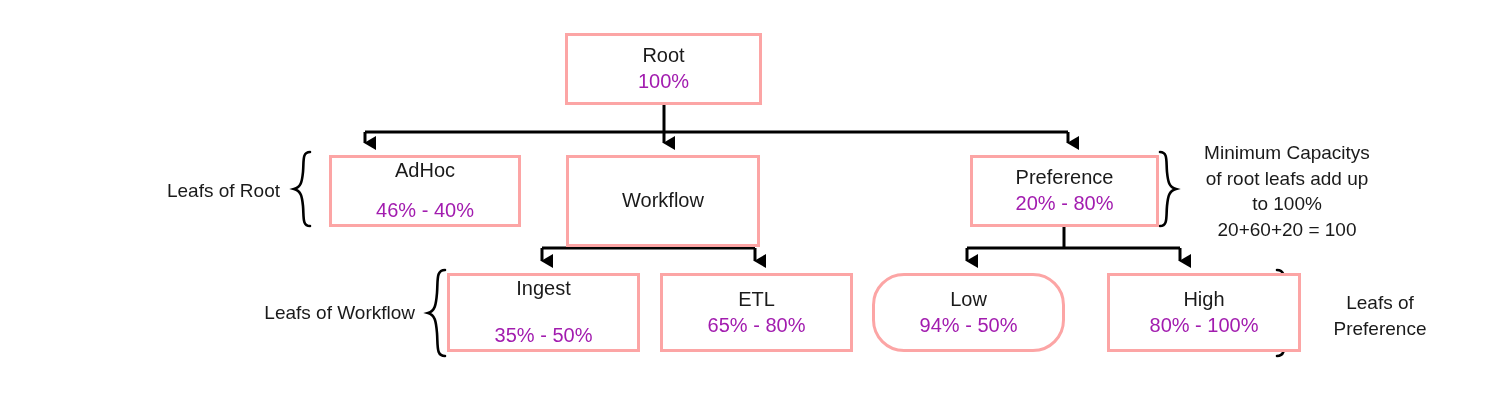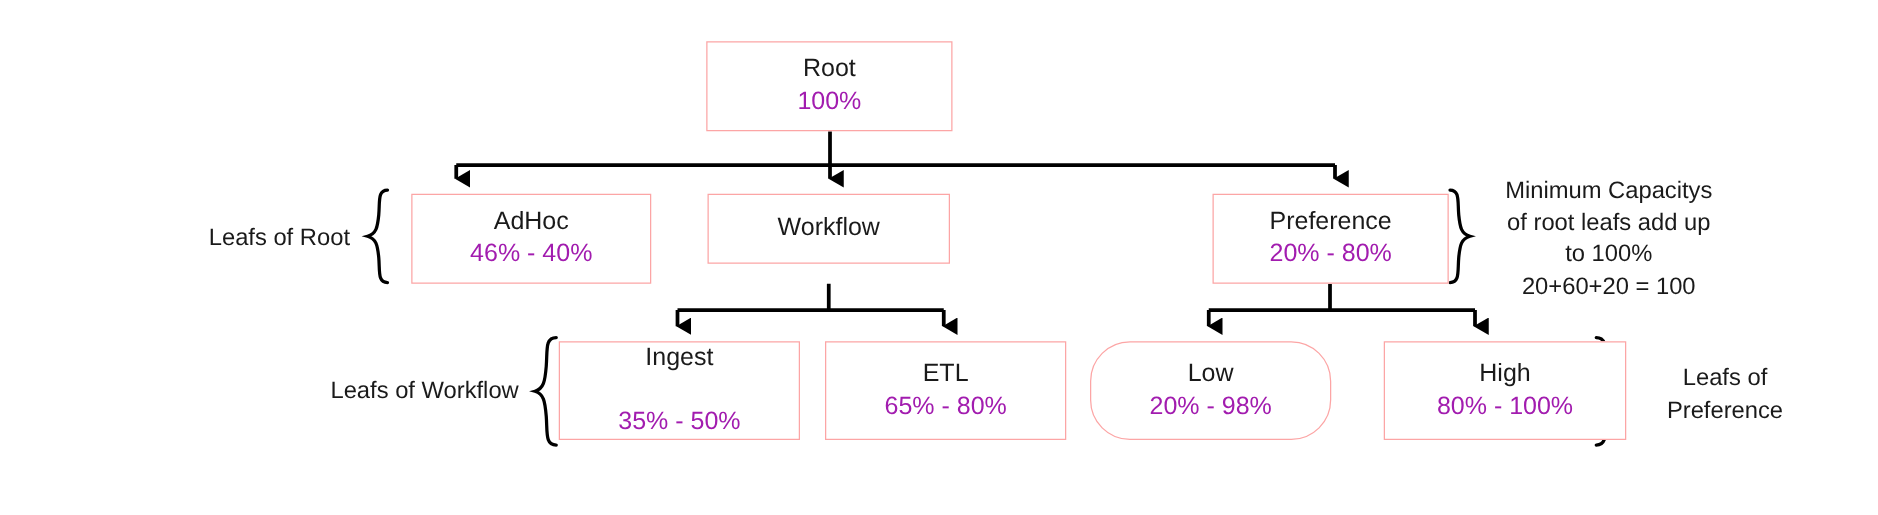--- a/index.html
+++ b/index.html
@@ -14,21 +14,21 @@
   #canvas {
     position: relative;
     width: 1502px;
     height: 412px;
     background: #ffffff;
     overflow: hidden;
   }
   .node {
     position: absolute;
     box-sizing: border-box;
-    border: 1px solid #fca5a5;
+    border: 3px solid #fca5a5;
     background: #ffffff;
     display: flex;
     flex-direction: column;
     align-items: center;
     justify-content: center;
     line-height: 1.28;
   }
   .node .node-title {
     font-size: 20px;
     color: #1a1a1a;
@@ -109,47 +109,47 @@
       <path d="M 1277,270 C 1286,270 1284,280 1285,293 C 1286,305 1287,311 1294,313
                C 1287,315 1286,321 1285,333 C 1284,346 1286,356 1277,356" stroke="#000000" stroke-width="2.6" fill="none" stroke-linecap="round"></path>
     </g>
   </svg>
 
   <div class="node" style="left:565px; top:33px; width:197px; height:72px;">
     <div class="node-title">Root</div>
     <div class="node-range">100%</div>
   </div>
 
-  <div class="node" style="left:329px; top:155px; width:192px; height:72px;">
+  <div class="node" style="left:329px; top:155px; width:192px; height:72px;justify-content:space-between;">
     <div class="node-title">AdHoc</div>
     <div class="node-range">46% - 40%</div>
   </div>
 
-  <div class="node" style="left:566px; top:155px; width:194px; height:56px;">
+  <div class="node" style="left:566px; top:155px; width:194px; height:92px;">
     <div class="node-title">Workflow</div>
   </div>
 
   <div class="node" style="left:970px; top:155px; width:189px; height:72px;">
     <div class="node-title">Preference</div>
     <div class="node-range">20% - 80%</div>
   </div>
 
   <div class="node" style="left:447px; top:273px; width:193px; height:79px;justify-content:space-between;">
     <div class="node-title">Ingest</div>
     <div class="node-range">35% - 50%</div>
   </div>
 
   <div class="node" style="left:660px; top:273px; width:193px; height:79px;">
     <div class="node-title">ETL</div>
     <div class="node-range">65% - 80%</div>
   </div>
 
   <div class="node" style="left:872px; top:273px; width:193px; height:79px;border-radius:32px;">
     <div class="node-title">Low</div>
-    <div class="node-range">20% - 98%</div>
+    <div class="node-range">94% - 50%</div>
   </div>
 
   <div class="node" style="left:1082px; top:273px; width:194px; height:79px;margin-left:25px;">
     <div class="node-title">High</div>
     <div class="node-range">80% - 100%</div>
   </div>
 
   <div class="side-label right-align" style="left:210px; top:300px; width:205px;">Leafs of Workflow</div>
 
   <div class="side-label right-align" style="left:90px; top:178px; width:190px;">Leafs of Root</div>

